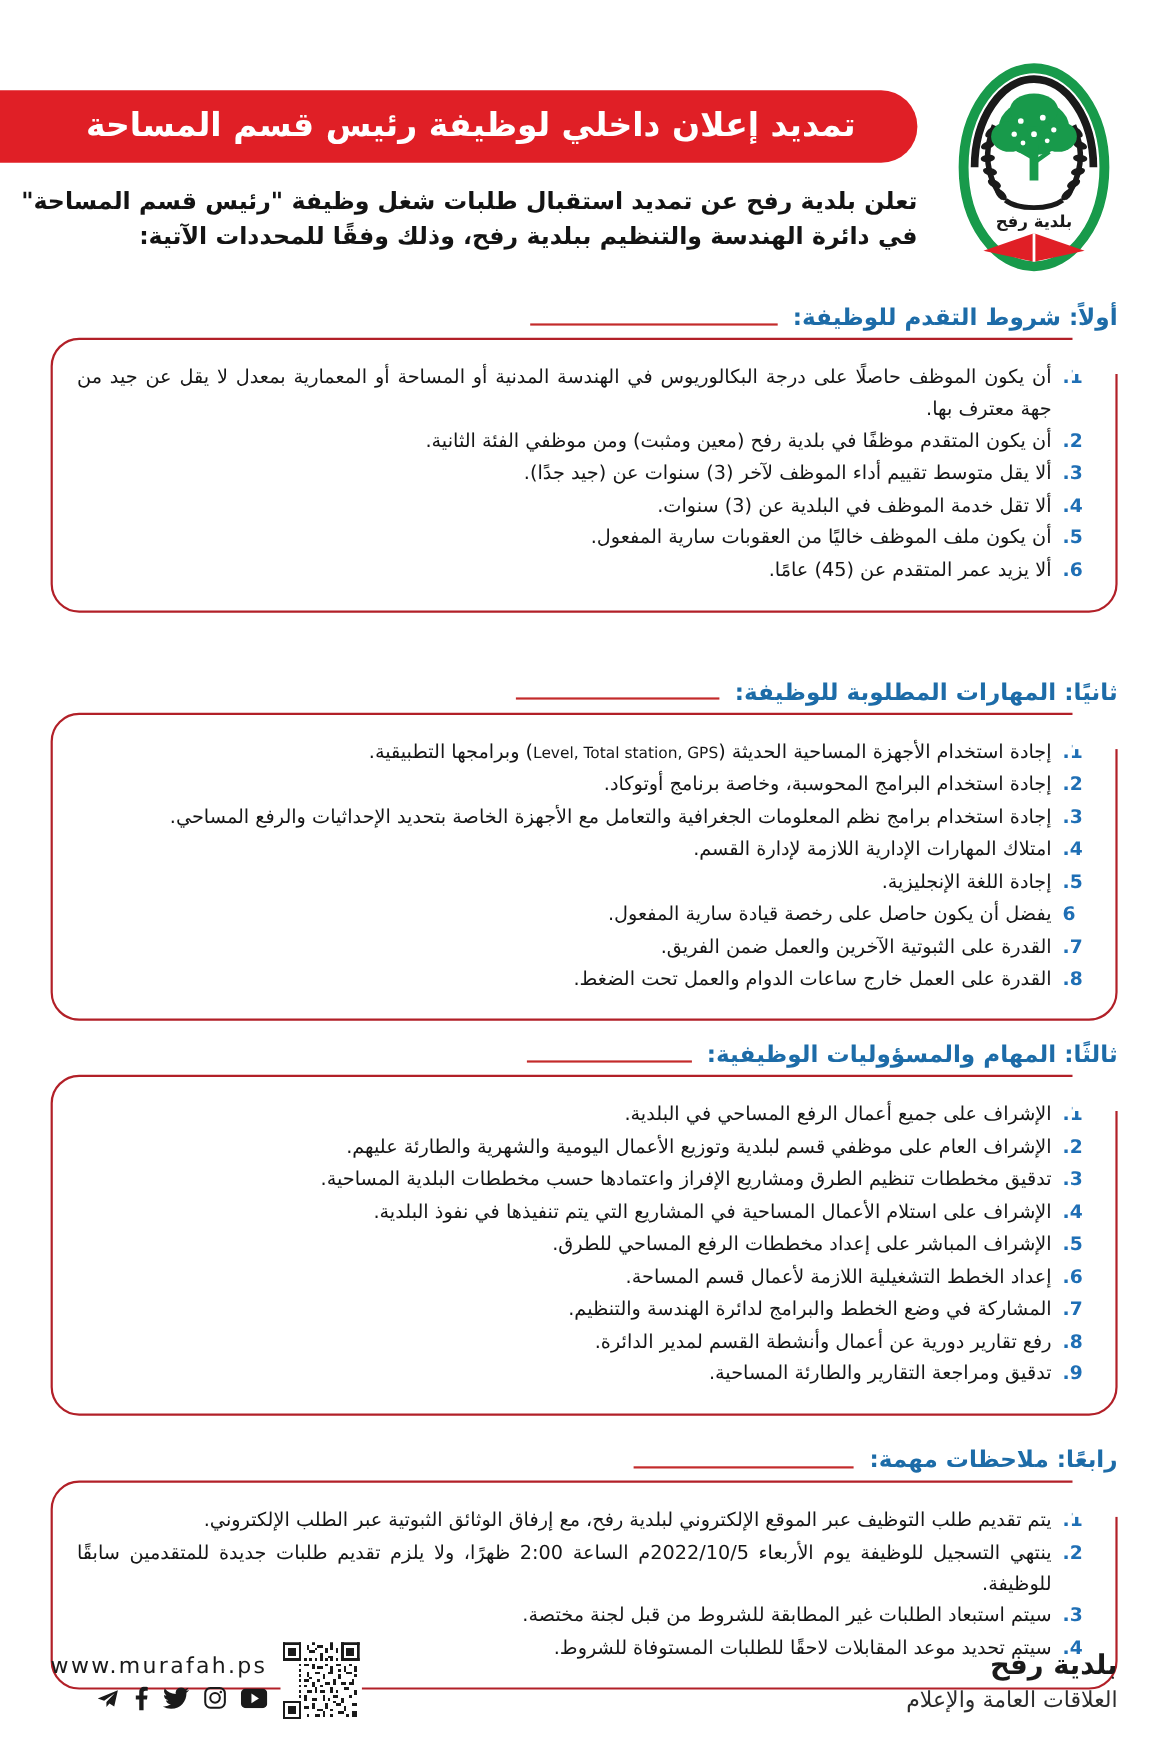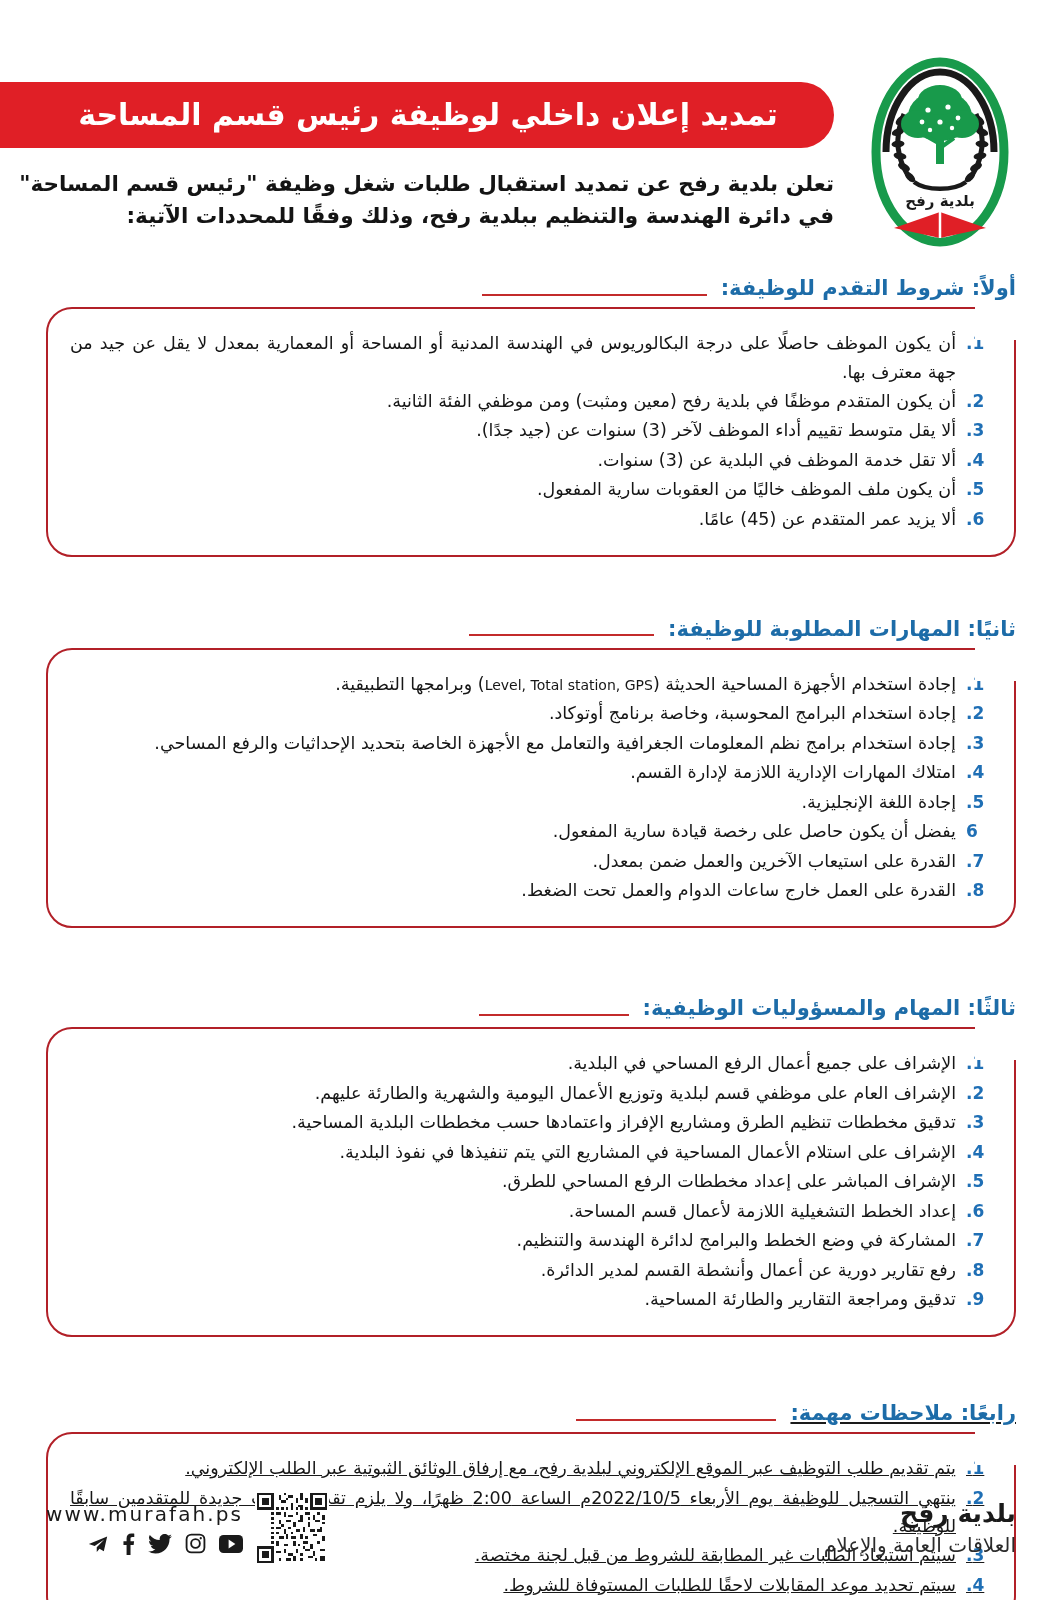--- a/index.html
+++ b/index.html
@@ -145,22 +145,22 @@
   .lat {
     font-size: 14px;
     direction: ltr;
     unicode-bidi: embed;
     font-family: "DejaVu Sans", "Liberation Sans", sans-serif;
   }
 
   
   #sec-conditions { margin-top: 26px; }
   #sec-skills     { margin-top: 60px; }
-  #sec-duties     { margin-top: 68px; }
-  #sec-notes      { margin-top: 64px; text-decoration: underline; }
+  #sec-duties     { margin-top: 18px; }
+  #sec-notes      { margin-top: 28px; }
 
   
   .footer {
     position: absolute;
     bottom: 18px;
     right: 0;
     left: 0;
     height: 108px;
     padding: 0 46px;
     box-sizing: border-box;
@@ -351,21 +351,21 @@
       <li>
           <span class="num">5.</span>
           <span class="txt">إجادة اللغة الإنجليزية.</span>
         </li>
       <li>
           <span class="num">6</span>
           <span class="txt">يفضل أن يكون حاصل على رخصة قيادة سارية المفعول.</span>
         </li>
       <li>
           <span class="num">7.</span>
-          <span class="txt">القدرة على استيعاب الآخرين والعمل ضمن بمعدل.</span>
+          <span class="txt">القدرة على الثبوتية الآخرين والعمل ضمن الفريق.</span>
         </li>
       <li>
           <span class="num">8.</span>
           <span class="txt">القدرة على العمل خارج ساعات الدوام والعمل تحت الضغط.</span>
         </li>
     </ol>
   </div>
 </div>
 
 <div class="section" id="sec-duties">

